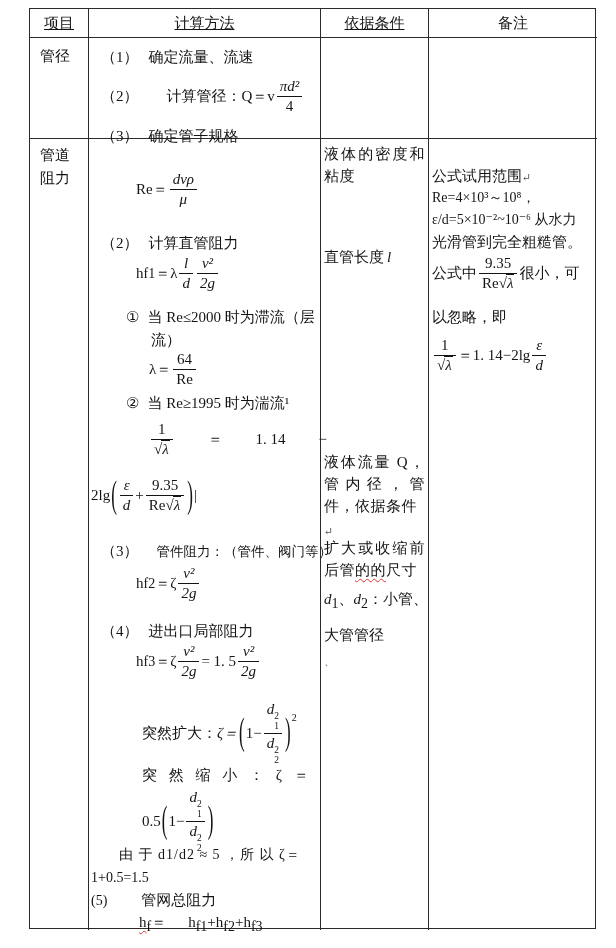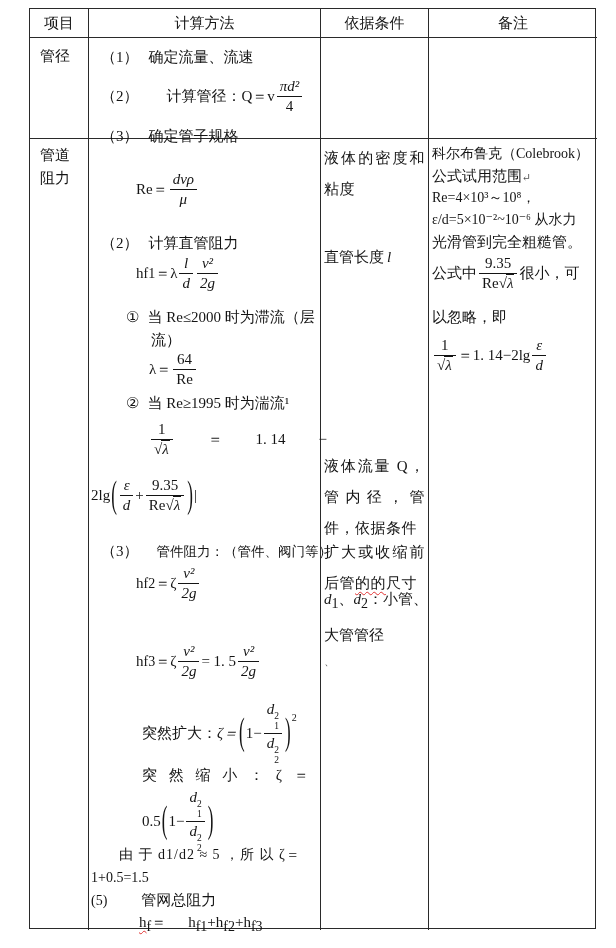--- a/index.html
+++ b/index.html
@@ -2,40 +2,40 @@
 <html><head>
 <meta charset="utf-8">
 <style>
   html,body{margin:0;padding:0;background:#fdfdfd;}
   .page{position:relative;width:616px;height:948px;background:#ffffff;
         font-family:"Liberation Serif","DejaVu Serif",serif;color:#141414;
         font-size:15px;overflow:hidden;}
   .tbl{position:absolute;left:29px;top:8px;width:567px;height:921px;
        border:1px solid #2a2a2a;box-sizing:border-box;}
   .cell{position:absolute;box-sizing:border-box;}
-  .br{border-right:1px solid #2a2a2a;}
+  .br{border-right:1px solid #2a2a2a;text-decoration:underline;}
   .bb{border-bottom:1px solid #2a2a2a;}
   .hcell{display:flex;align-items:center;justify-content:center;}
   .ln{position:absolute;white-space:nowrap;line-height:20px;}
   .frow{position:absolute;display:flex;align-items:center;white-space:nowrap;}
   .fr{display:inline-block;vertical-align:middle;text-align:center;line-height:1.15;margin:0 2px;}
   .fr .n{display:block;padding:0 3px 1px;border-bottom:1px solid #141414;}
   .fr .d{display:block;padding:1px 3px 0;}
   .it{font-style:italic;}
   .rsign{margin-right:-1px;}
   .radi{border-top:1px solid #141414;padding:0 1px;font-style:italic;}
   sub,.sb{font-size:14px;}
   .bp{display:inline-block;transform:scaleY(2.2);transform-origin:center;
       font-size:17px;padding:0 1px;font-weight:400;}
   .osup{display:inline-block;font-size:10px;transform:translateY(-16px);}
   .ss{display:inline-flex;flex-direction:column;font-size:9.5px;line-height:1.05;
       vertical-align:-5px;text-align:left;}
   .sq{text-decoration:underline;text-decoration-style:wavy;
       text-decoration-color:#e03131;text-decoration-thickness:1px;text-underline-offset:3px;}
-  .jtext{position:absolute;text-align:justify;line-height:31px;letter-spacing:0.5px;}
+  .jtext{position:absolute;text-align:justify;line-height:22px;letter-spacing:0.5px;}
   .mark{color:#555;font-size:11px;}
   .small{font-size:14px;}
 </style>
 </head>
 <body>
 
 <div class="page">
  <div class="tbl">
 
   <div class="cell br bb hcell" style="left:0;top:0;width:59px;height:29px">
@@ -158,20 +158,23 @@
     <div class="frow" style="left:47px;top:426px">
       <span>h</span>
           <sub>f2</sub>
       <span>＝ζ</span>
       <span class="fr">
             <span class="n it">v²</span>
             <span class="d it">2g</span>
           </span>
     </div>
 
+    <div class="ln" style="left:12px;top:482px">
+      <span>（4）</span><span style="margin-left:10px">进出口局部阻力</span>
+    </div>
 
     <div class="frow" style="left:47px;top:504px">
       <span>h</span>
           <sub>f3</sub>
       <span>＝ζ</span>
       <span class="fr">
             <span class="n it">v²</span>
             <span class="d it">2g</span>
           </span>
       <span>= 1. 5</span>
@@ -242,21 +245,20 @@
       <span>扩大或收缩前后管</span><span class="sq">的的</span><span>尺寸</span>
     </div>
     <div class="ln" style="left:3px;top:450px">
       <span class="it">d</span><sub>1</sub><span>、</span><span class="it">d</span><sub>2</sub><span>：</span><span>小管、</span>
     </div>
     <div class="ln" style="left:3px;top:486px">大管管径</div>
     <div class="ln mark" style="left:3px;top:512px">、</div>
   </div>
 
   <div class="cell" style="left:399px;top:130px;width:168px;height:791px">
-    <div class="ln small" style="left:3px;top:5px">科尔布鲁克（Colebrook）</div>
     <div class="ln" style="left:3px;top:27px">
       <span>公式试用范围</span><span class="mark">↵</span>
     </div>
     <div class="ln small" style="left:3px;top:49px">Re=4×10³～10⁸，</div>
     <div class="ln small" style="left:3px;top:71px">ε/d=5×10⁻²~10⁻⁶ 从水力</div>
     <div class="ln" style="left:3px;top:93px">光滑管到完全粗糙管。</div>
 
     <div class="frow" style="left:3px;top:116px">
       <span>公式中</span>
       <span class="fr">

